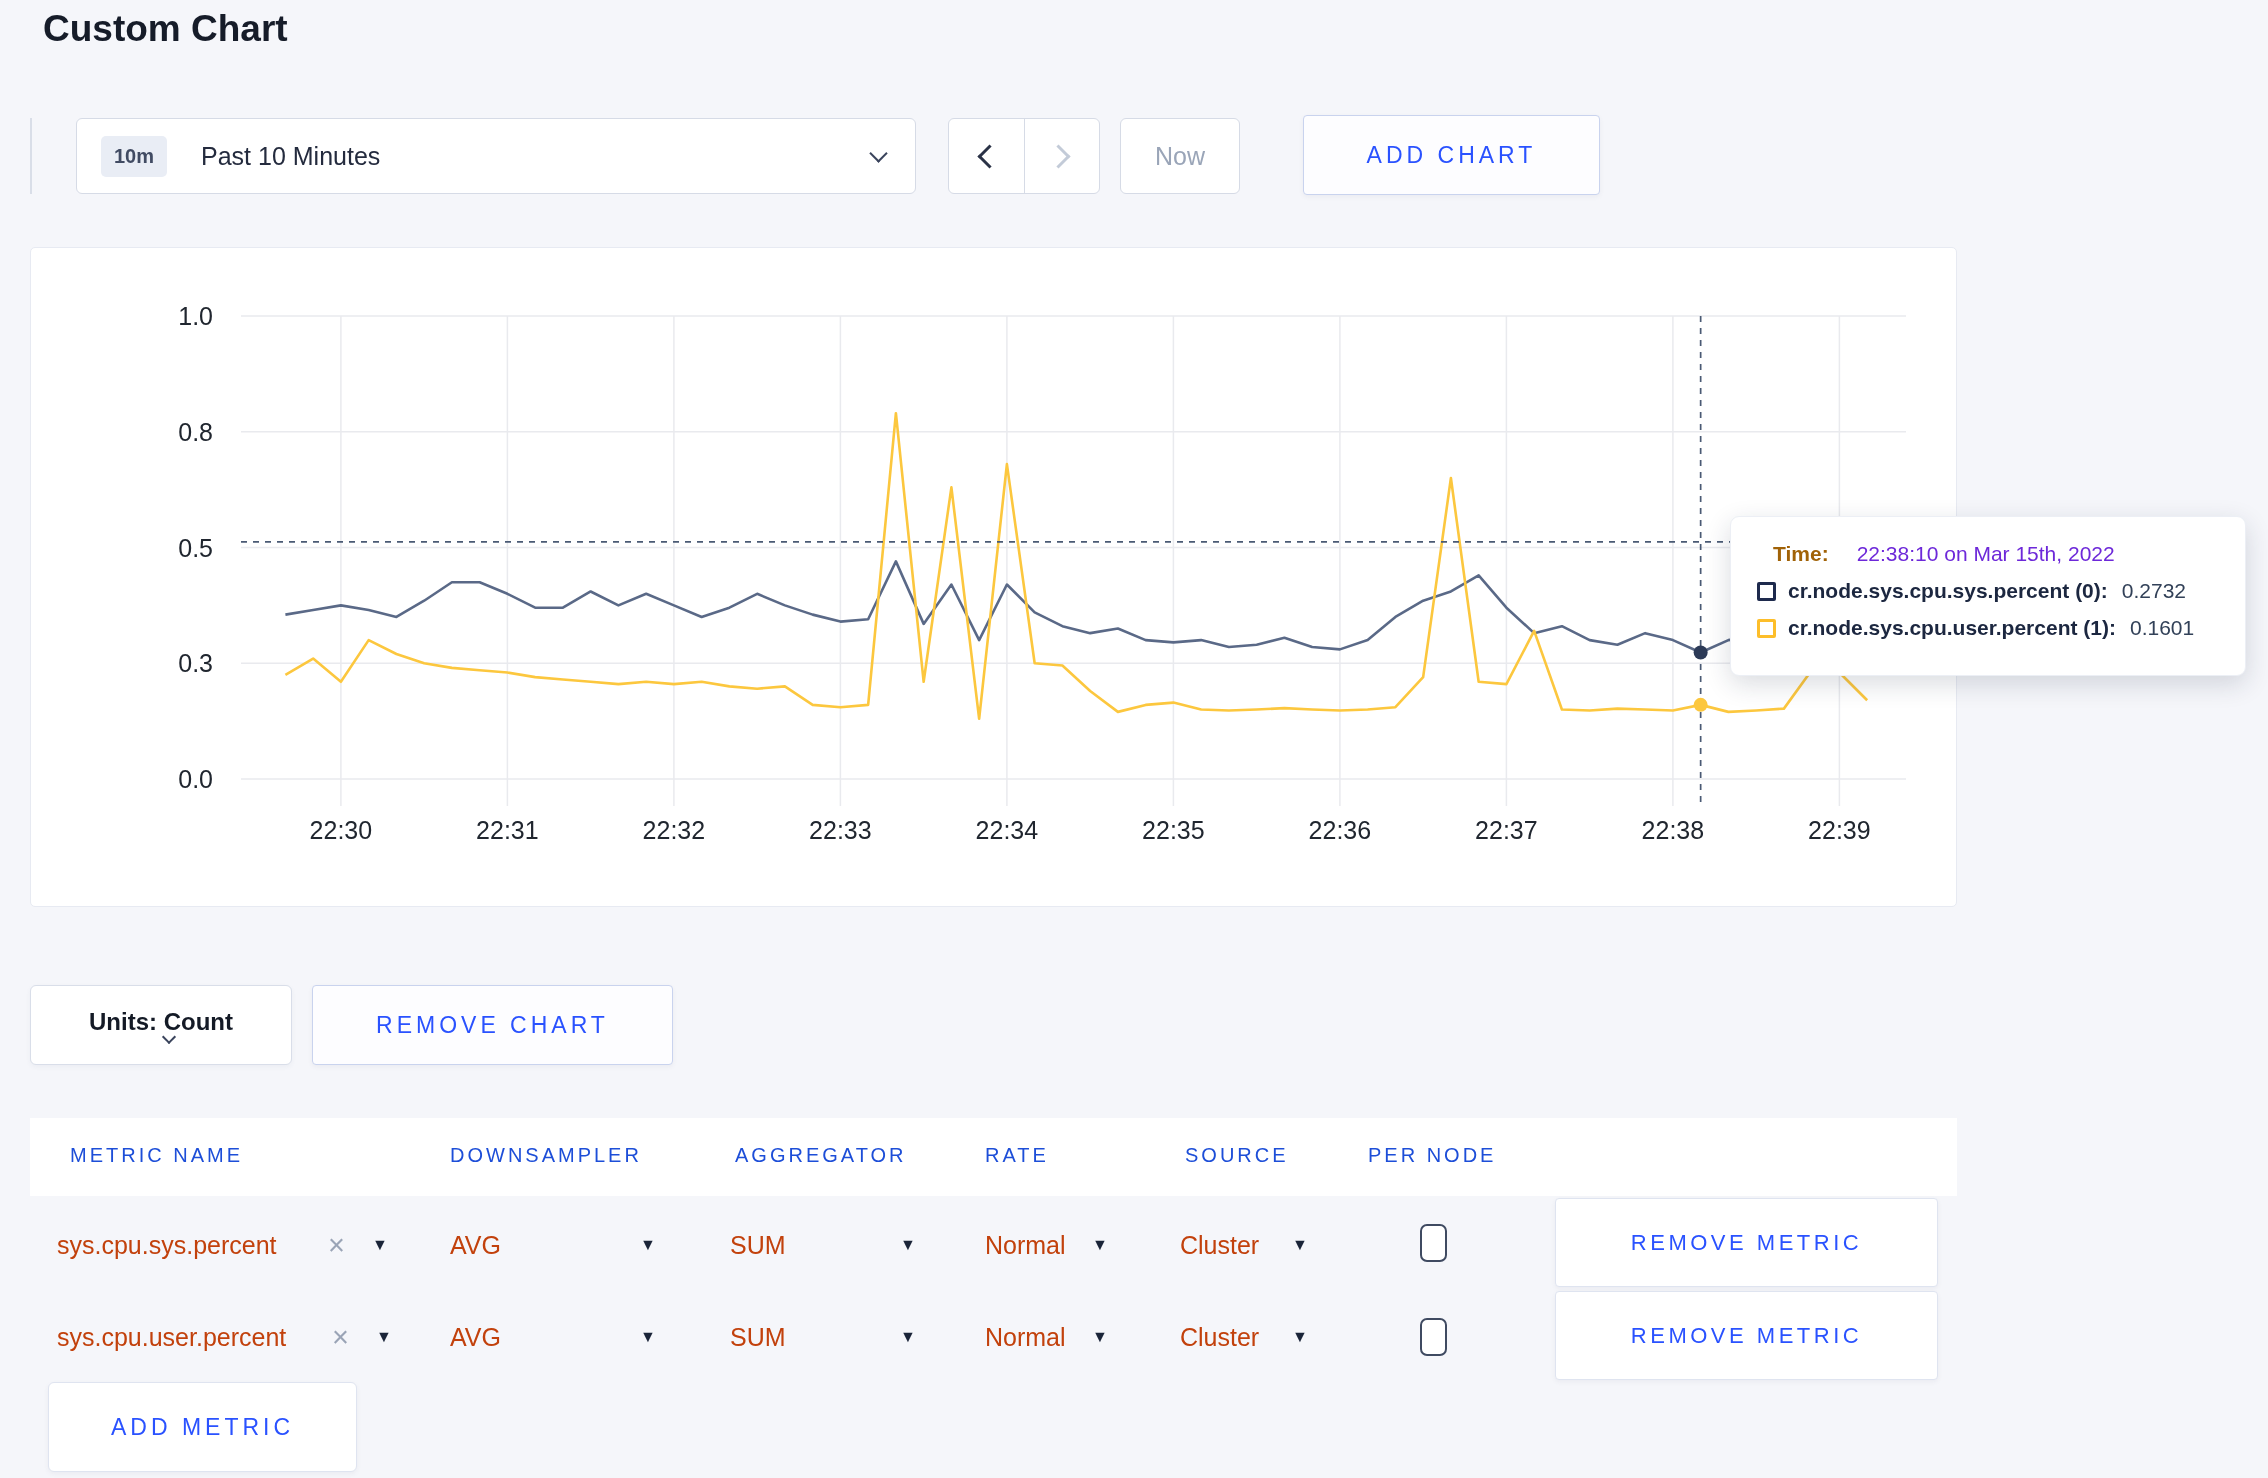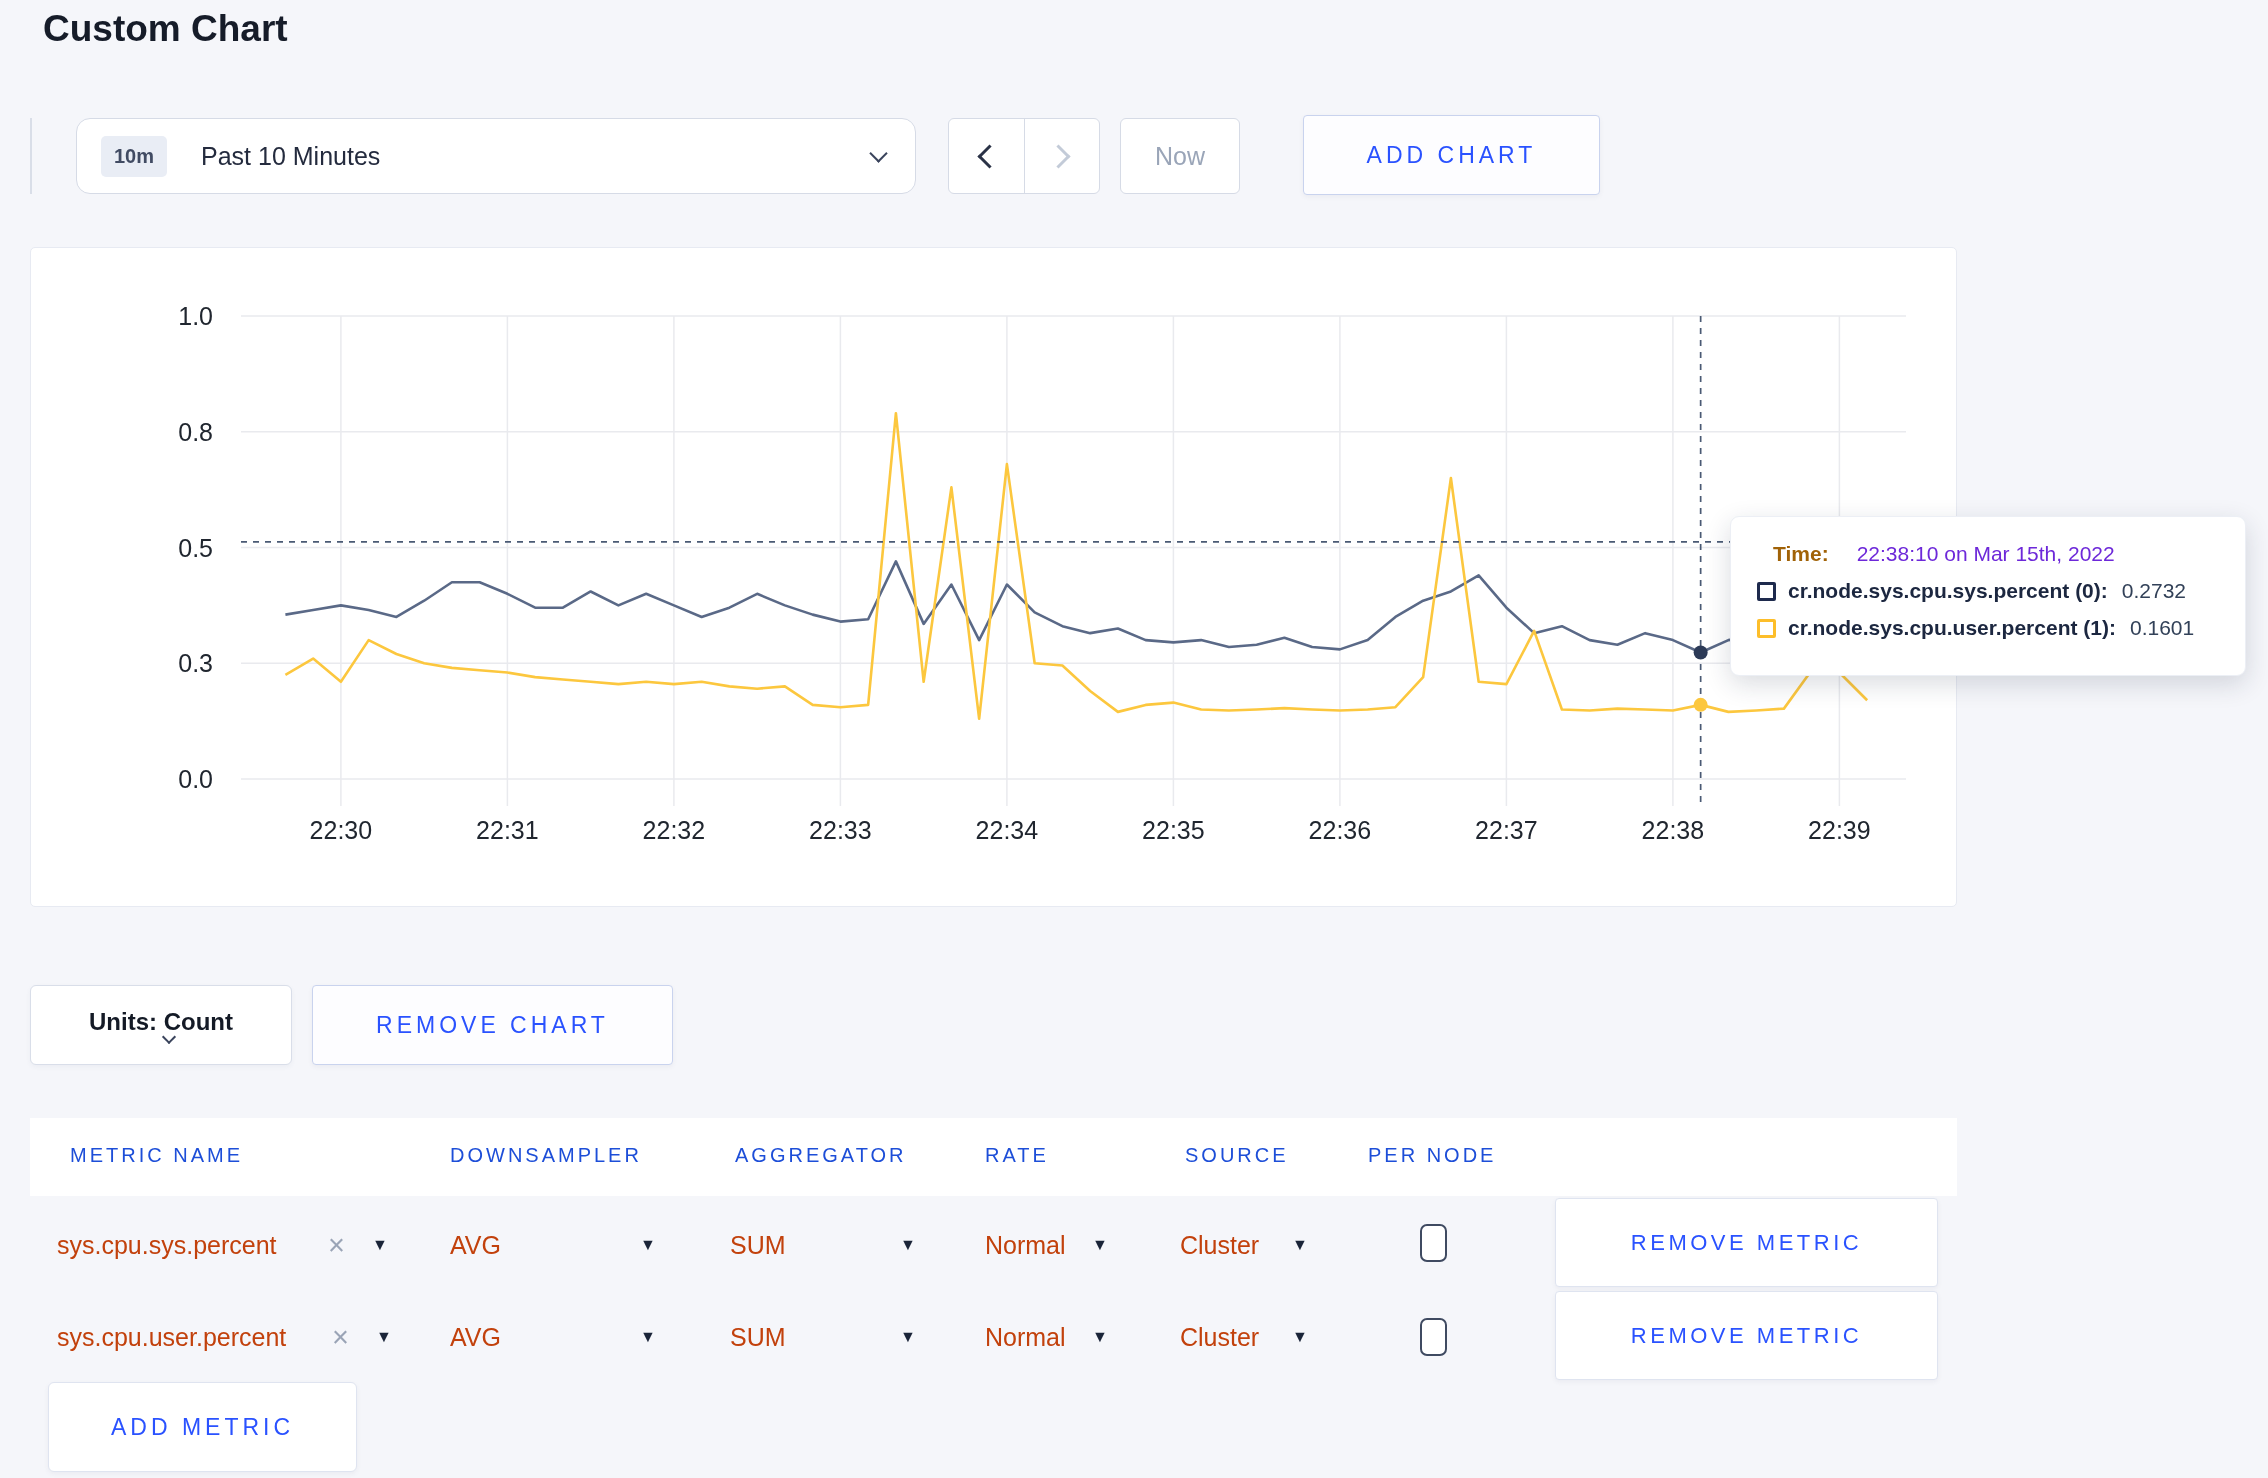--- a/index.html
+++ b/index.html
@@ -11,21 +11,21 @@
     color:#1f2636;
     overflow:hidden;
   }
   .abs { position:absolute; }
 
   
   #page-title { left:43px; top:8px; font-size:37px; font-weight:600; color:#161c29; }
   #timescale-divider { left:30px; top:118px; width:2px; height:76px; background:#d9dee8; }
   #time-dropdown {
     left:76px; top:118px; width:840px; height:76px; background:#fff;
-    border:1.5px solid #d6dbe6; border-radius:14px;
+    border:1.5px solid #d6dbe6; border-radius:6px;
     display:flex; align-items:center; padding:0 30px 0 24px; cursor:pointer;
   }
   #time-badge { background:#e9edf5; color:#414b63; font-weight:700; font-size:20px;
     padding:9px 13px; border-radius:5px; }
   #time-label { margin-left:34px; font-size:25px; color:#242b3e; }
   .chev { display:inline-block; border-right:2.5px solid #3a445c; border-bottom:2.5px solid #3a445c;
     width:13px; height:13px; transform:rotate(45deg); }
   #time-chevron { margin-left:auto; margin-top:-6px; }
 
   #pager { left:948px; top:118px; width:152px; height:76px; background:#fff;

